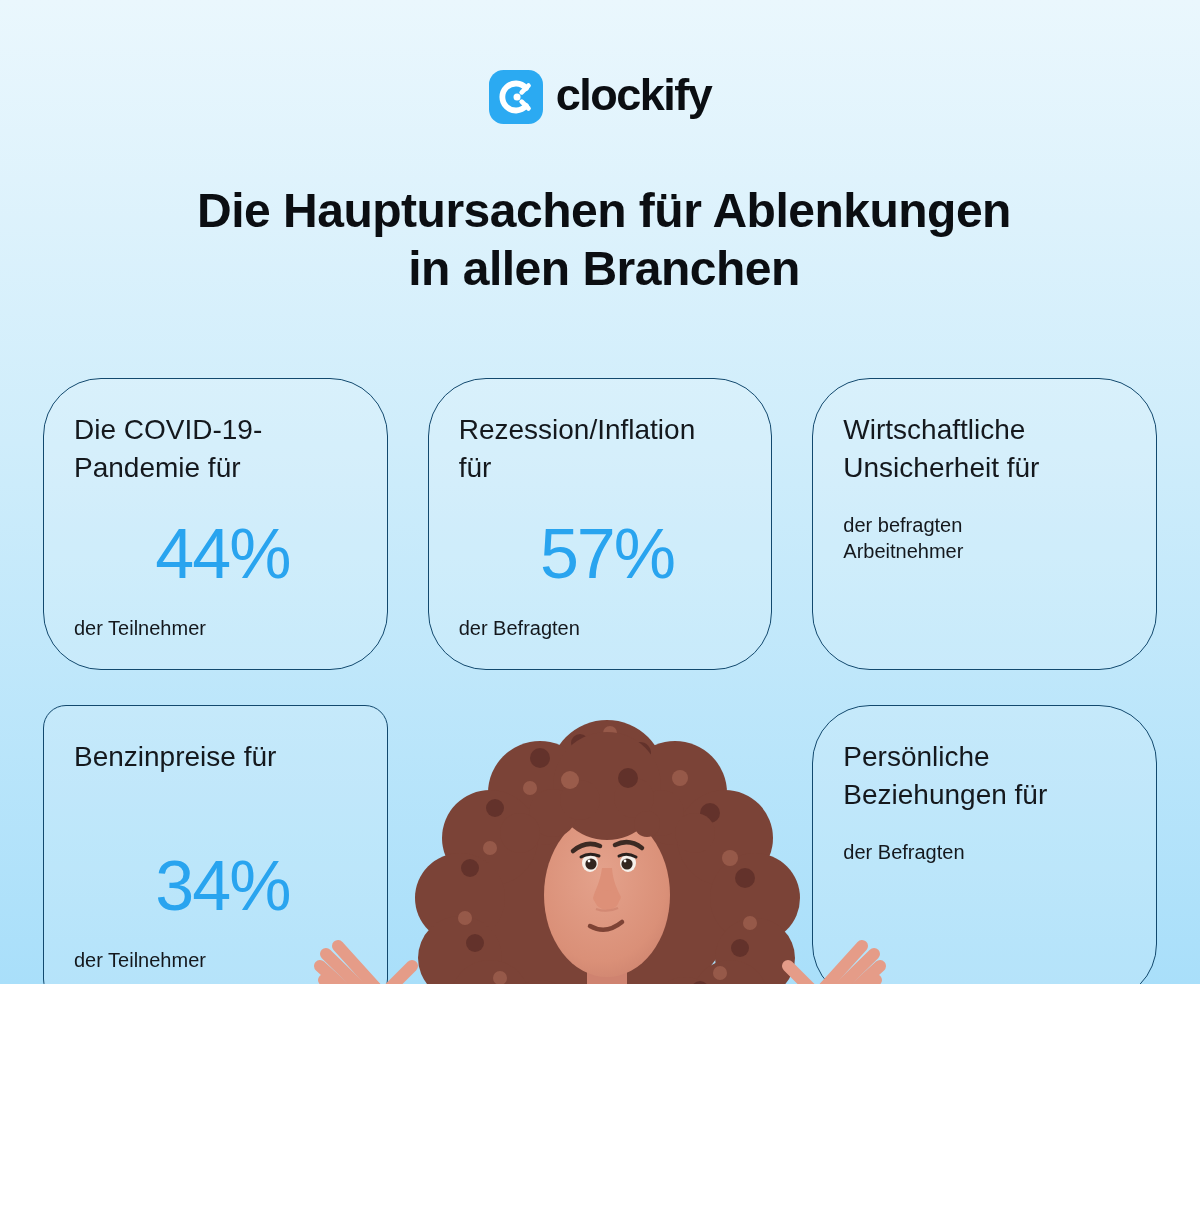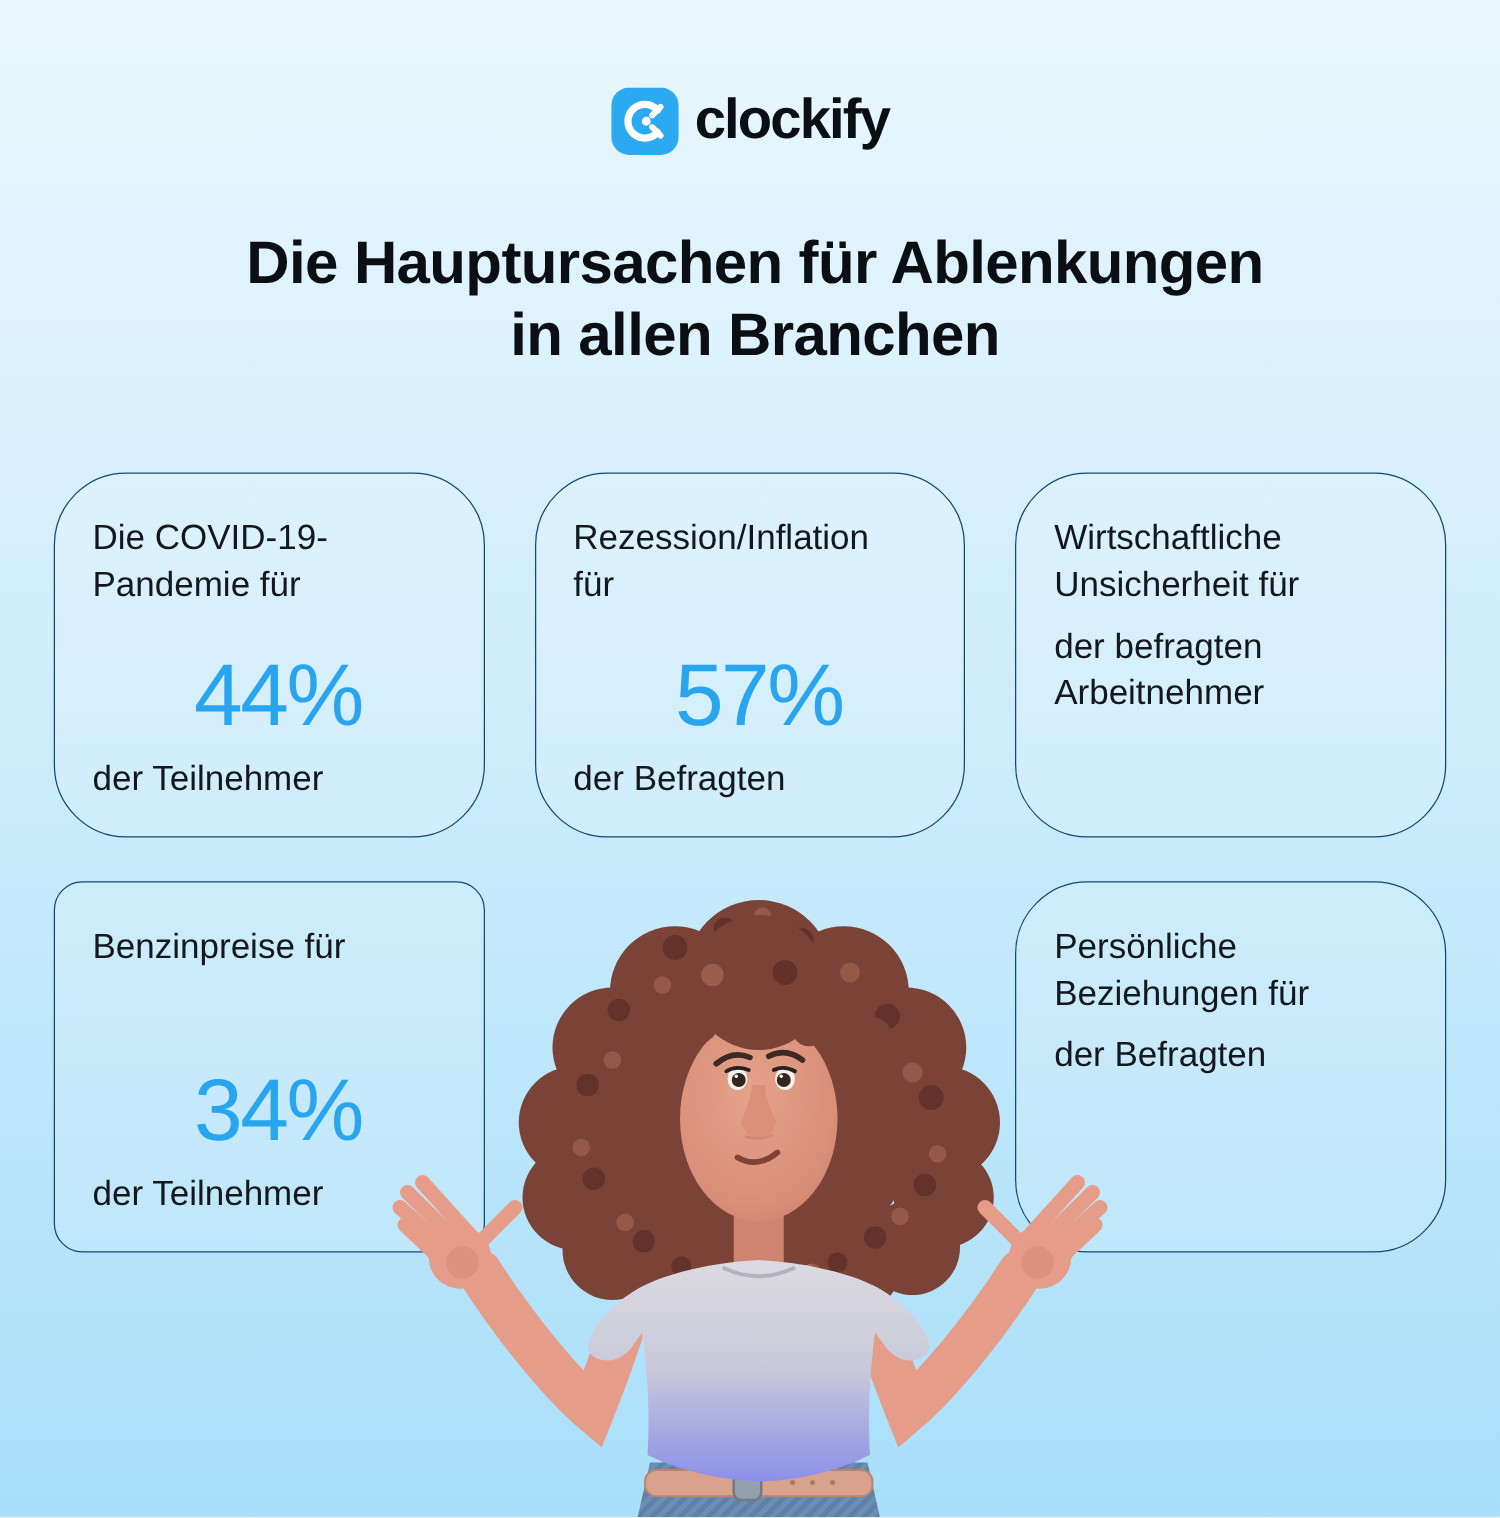--- a/index.html
+++ b/index.html
@@ -4,21 +4,21 @@
 <style>
   * { margin:0; padding:0; box-sizing:border-box; }
   html,body { width:1200px; height:1214px; }
   body {
     font-family:"Liberation Sans", sans-serif;
     color:#14181d;
     overflow:hidden;
   }
   .page {
     position:relative;
-    width:1200px; height:1214px;
+    width:1200px; height:984px;
     background:linear-gradient(180deg,#eaf7fd 0%, #cfedfb 45%, #a9dffa 100%);
     overflow:hidden;
   }
   
   .logo-row {
     position:absolute; top:70px; left:0; width:100%;
     display:flex; justify-content:center; align-items:center; gap:13px;
   }
   .logo-badge { width:54px; height:54px; display:block; }
   .wordmark {
@@ -55,22 +55,22 @@
     font-size:28px; line-height:1.36; color:#14181d;
     white-space:pre-line;
   }
   .card-value {
     margin-top:auto;
     font-size:70px; font-weight:500; letter-spacing:-2px; line-height:1.02;
     color:#29a4ef;
     text-align:center;
   }
   .card-desc {
-    margin-top:12px;
-    font-size:28px; line-height:1.3; color:#14181d;
+    margin-top:25px;
+    font-size:20px; line-height:1.3; color:#14181d;
     white-space:pre-line;
   }
   
   .character {
     position:absolute; left:290px; top:718px; width:620px; height:496px;
     pointer-events:none;
   }
 </style>
 </head>
 <body>

